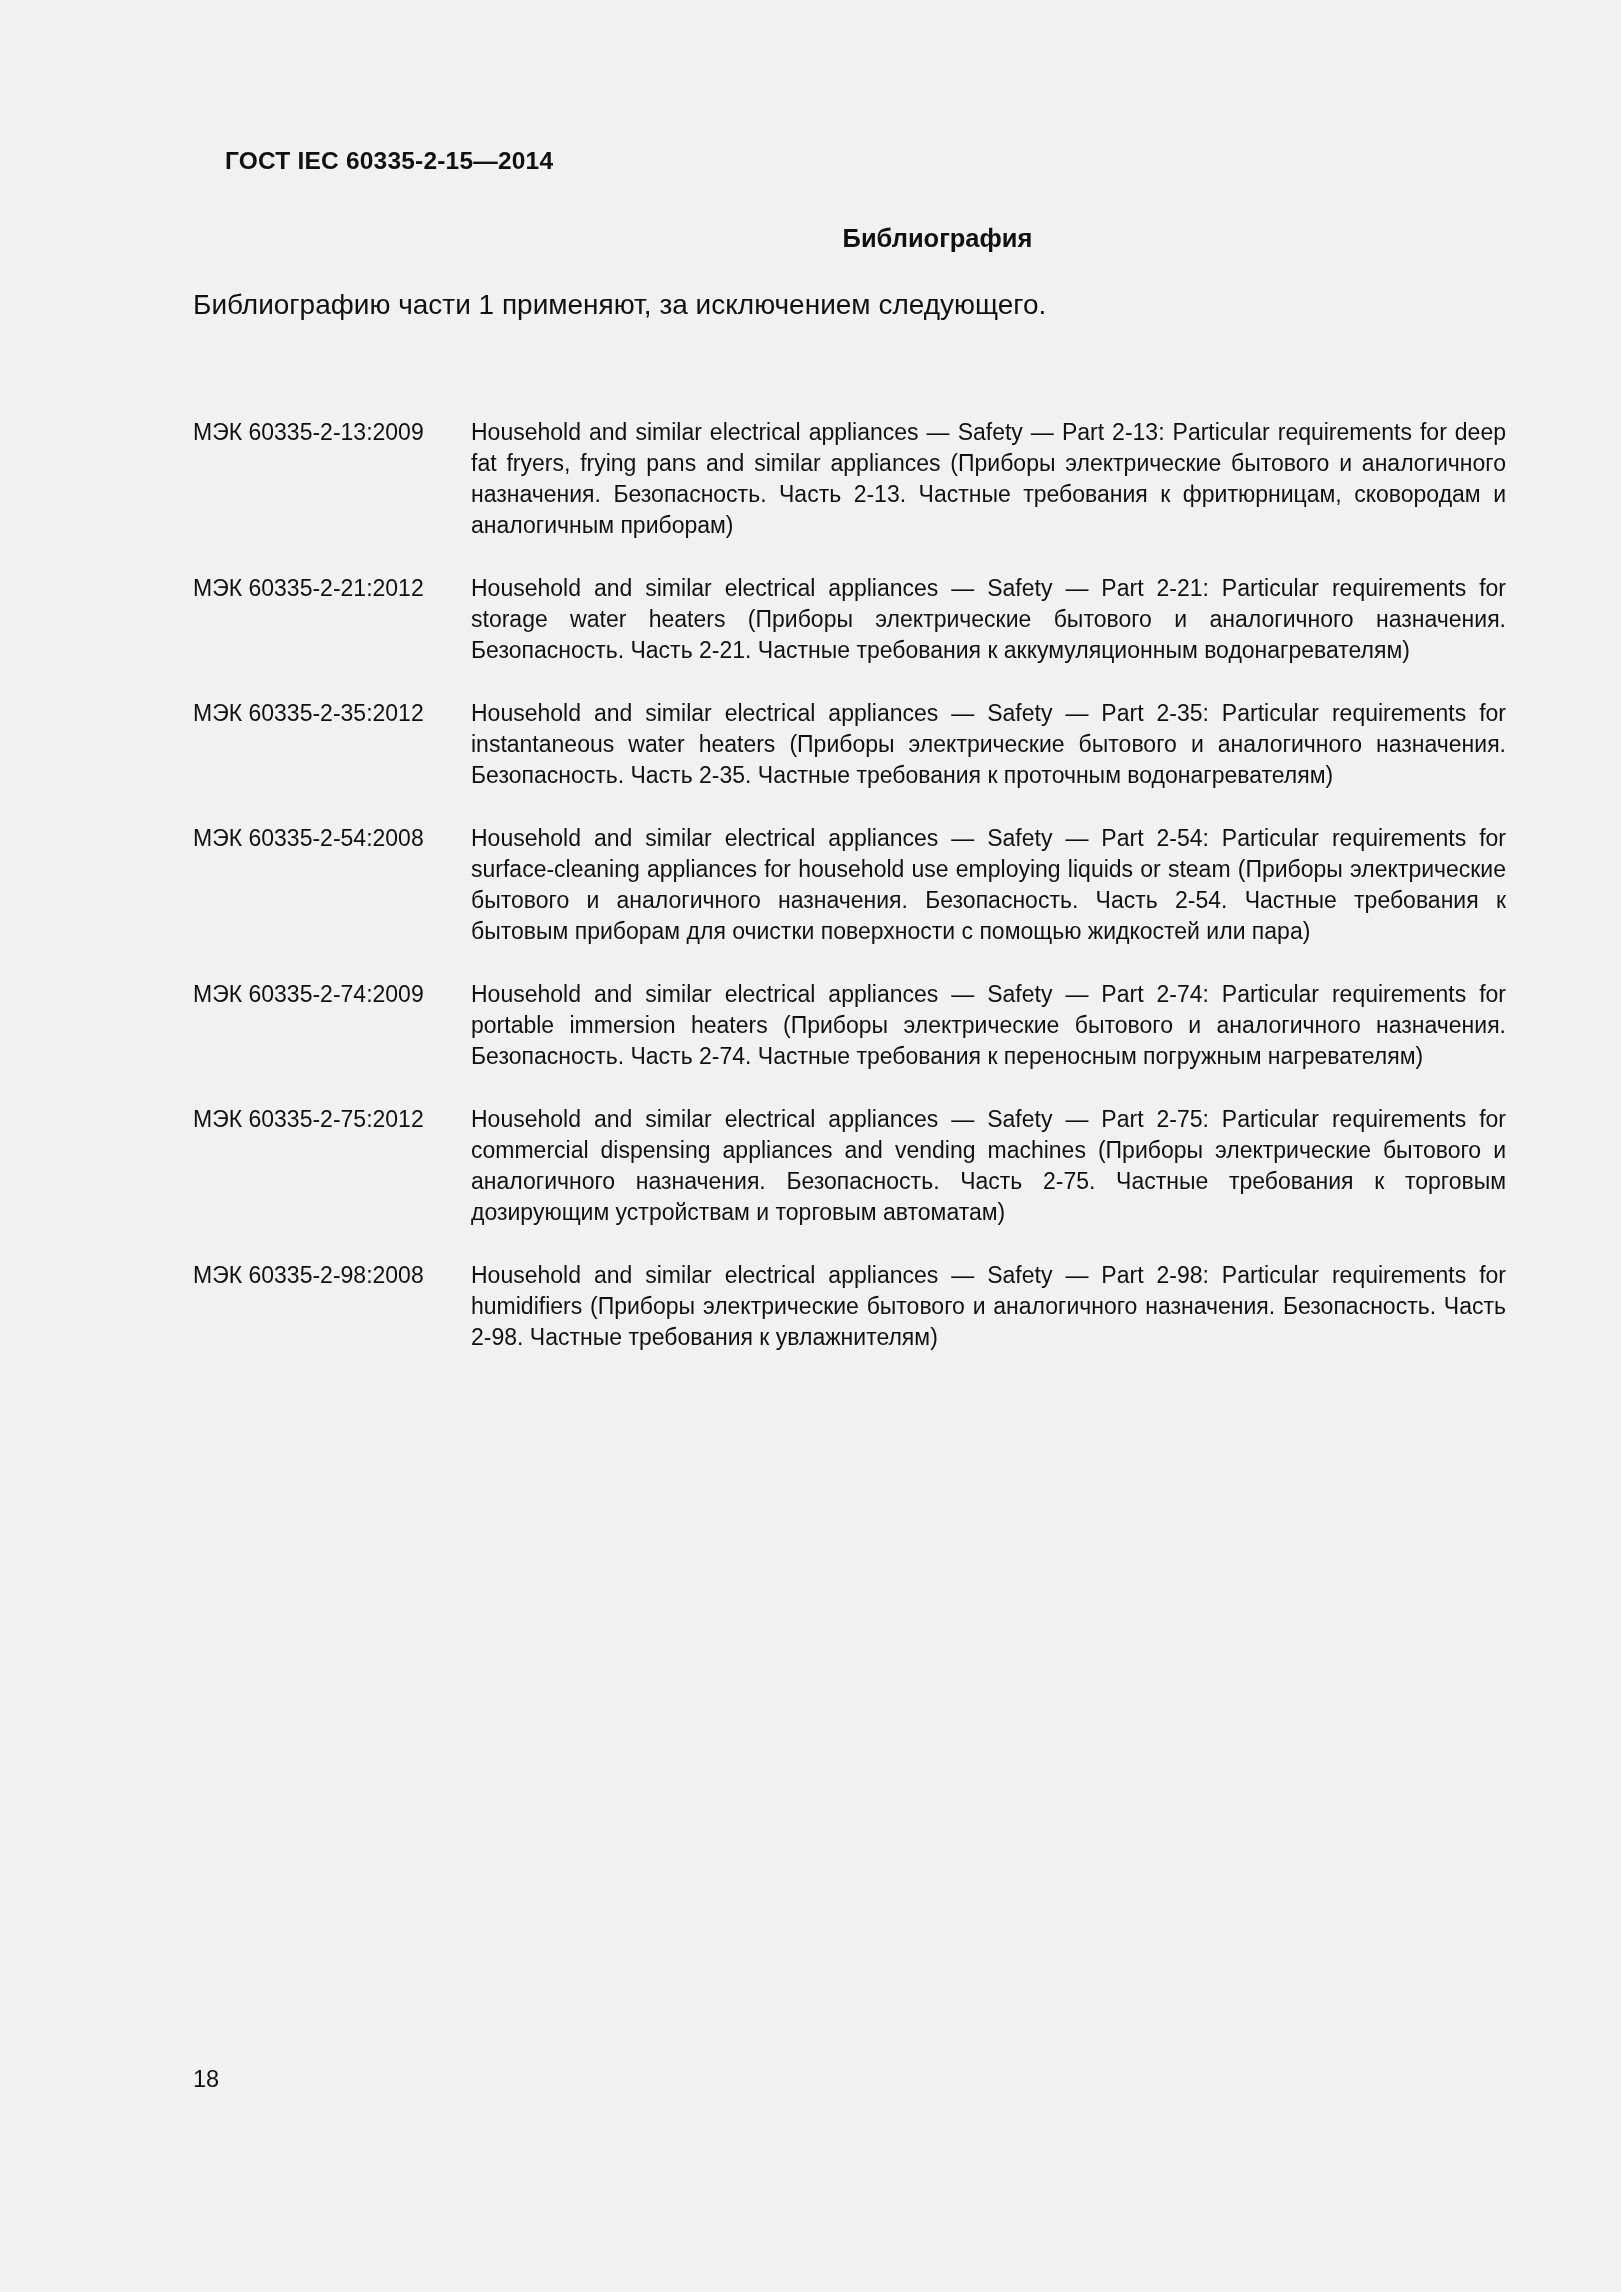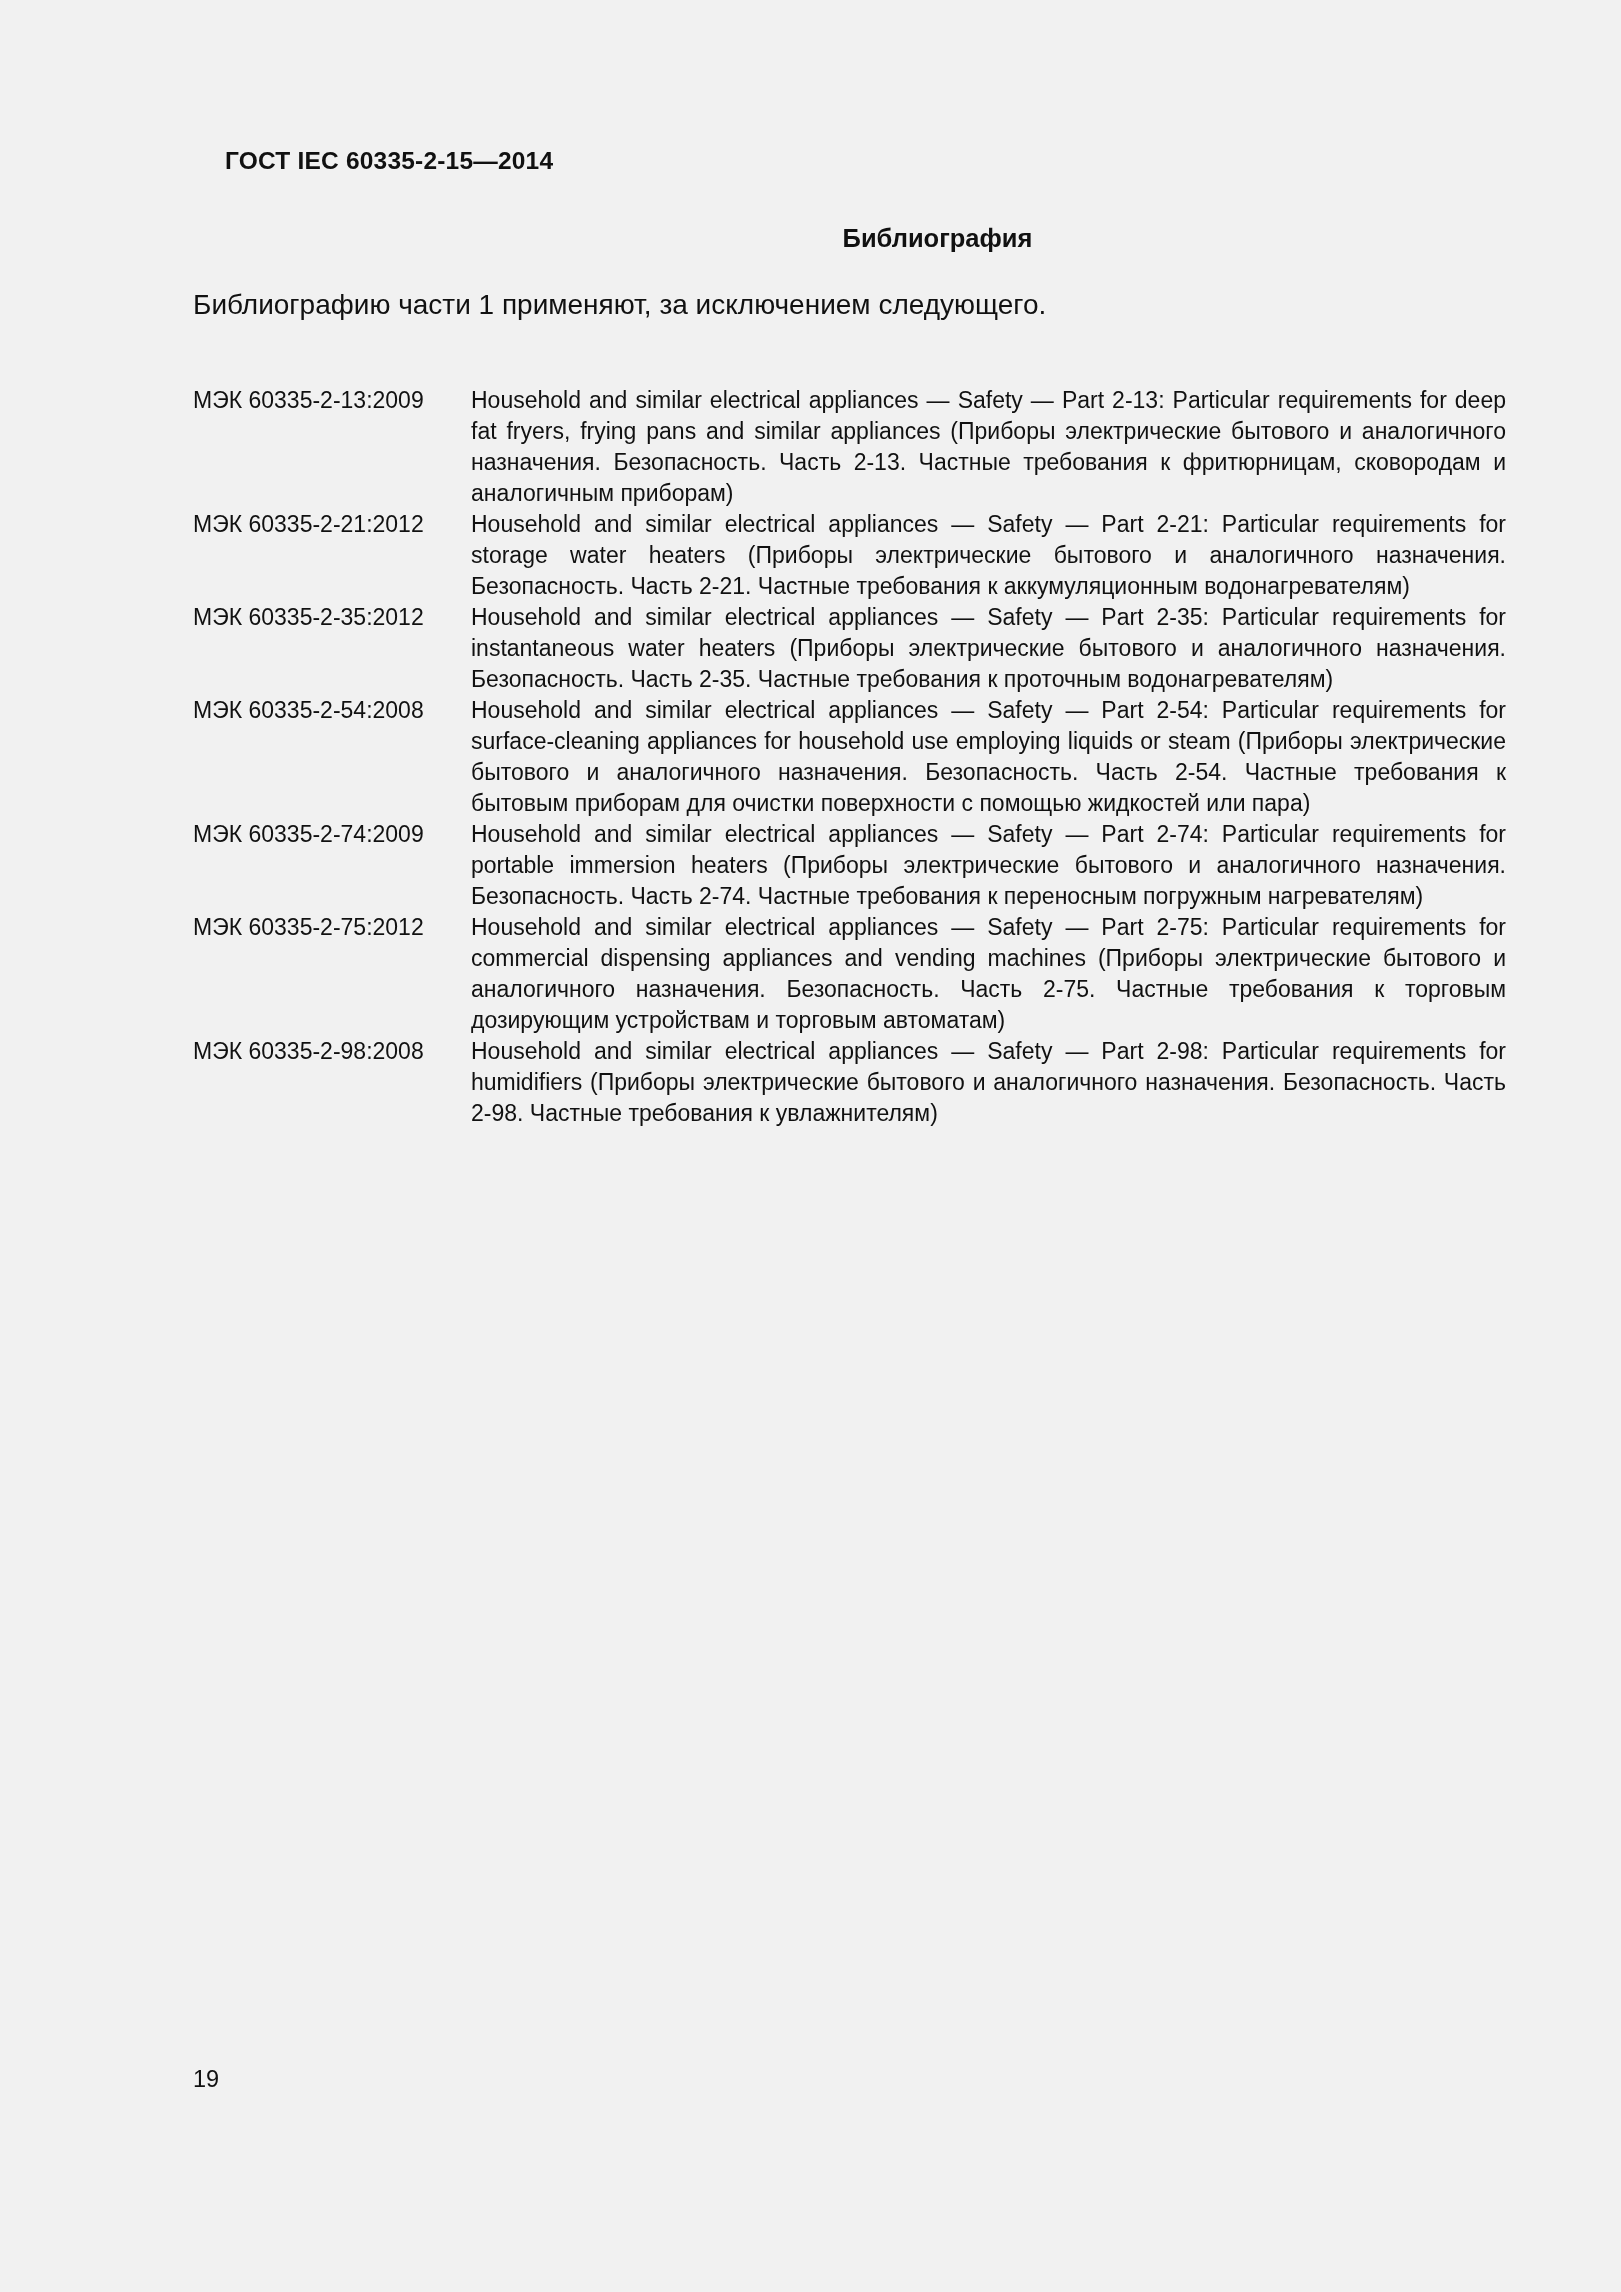--- a/index.html
+++ b/index.html
@@ -20,21 +20,21 @@
       text-align: center; font-size: 25.5px; font-weight: bold;
     }
     .intro {
       position: absolute; left: 193px; top: 290px;
       font-size: 28px; line-height: 30px;
     }
     .biblio {
       position: absolute; left: 193px; top: 385px; width: 1313px;
       font-size: 23px; line-height: 31px;
     }
-    .entry { display: flex; }
+    .entry { display: flex; margin-top: 32px; }
     .ref { width: 278px; flex: 0 0 278px; white-space: nowrap; }
     .desc { flex: 1; text-align: justify; }
     .page-number {
       position: absolute; left: 193px; top: 2066px; font-size: 23.5px;
     }
   </style>
 </head>
 <body>
 
 <div class="header">ГОСТ IEC 60335-2-15—2014</div>
@@ -69,14 +69,14 @@
   <div class="entry">
     <div class="ref">МЭК 60335-2-75:2012</div>
     <div class="desc">Household and similar electrical appliances — Safety — Part 2-75: Particular requirements for commercial dispensing appliances and vending machines (Приборы электрические бытового и аналогичного назначения. Безопасность. Часть 2-75. Частные требования к торговым дозирующим устройствам и торговым автоматам)</div>
   </div>
   <div class="entry">
     <div class="ref">МЭК 60335-2-98:2008</div>
     <div class="desc">Household and similar electrical appliances — Safety — Part 2-98: Particular requirements for humidifiers (Приборы электрические бытового и аналогичного назначения. Безопасность. Часть 2-98. Частные требования к увлажнителям)</div>
   </div>
 </div>
 
-<div class="page-number">19</div>
+<div class="page-number">18</div>
 
 
 </body></html>

